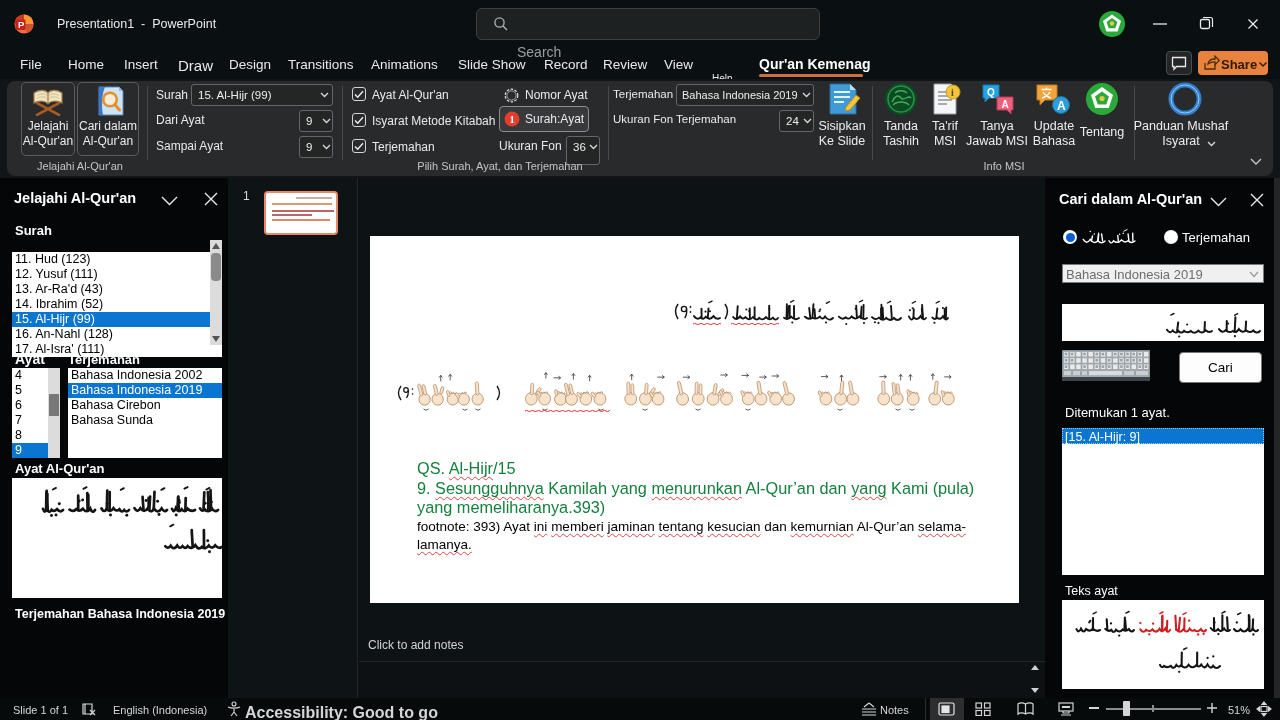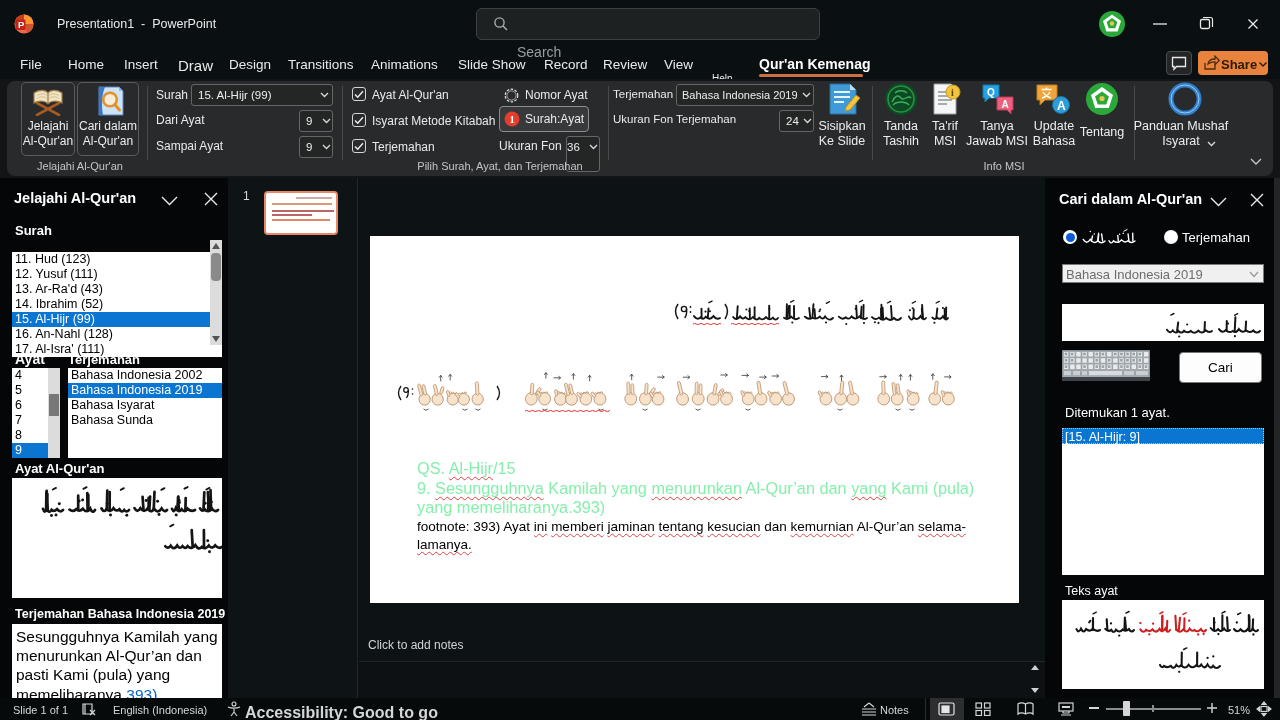--- a/index.html
+++ b/index.html
@@ -139,21 +139,21 @@
       <circle cx="8.5" cy="8.5" r="4.6" stroke-width="0.7"></circle>
   </svg>
   <div class="rlabel" style="left:525px; top:88px">Nomor Ayat</div>
   <div class="abs" style="left:499px; top:106px; width:90px; height:26px; border:1px solid #8b8e90; border-radius:4px; background:#37393a"></div>
   <svg class="abs" style="left:504px; top:111px" width="16" height="16" viewBox="0 0 16 16">
     <circle cx="8" cy="8" r="7.5" fill="#e23e2b"></circle>
     <text x="5.6" y="12" font-size="10.5" font-weight="bold" fill="#fff" font-family="Liberation Serif, serif">1</text>
   </svg>
   <div class="rlabel" style="left:525px; top:112px">Surah:Ayat</div>
   <div class="rlabel" style="left:499px; top:139px">Ukuran Fon</div>
-  <div class="field" style="left:566px; top:136px; width:34px; height:36px; line-height:20px; ">36</div>
+  <div class="field" style="left:566px; top:136px; width:34px; height:29px; line-height:20px; padding-left:6px">36</div>
   <svg class="abs" style="left:589px; top:144px" width="9" height="6" viewBox="0 0 9 6" fill="none" stroke="#d8dadb" stroke-width="1.3">
       <path d="M1 1 L4.5 4.5 L8 1"></path>
     </svg>
   <div class="grplabel" style="left:390px; top:160px; width:220px; text-align:center">Pilih Surah, Ayat, dan Terjemahan</div>
   <div class="vsep" style="left:608px; top:86px; height:74px"></div>
 
   <div class="rlabel" style="left:613px; top:88px; font-size:11.5px">Terjemahan</div>
   <div class="field" style="left:676px; top:84px; width:138px; height:22px; line-height:20px; padding-left:5px; font-size:11px">Bahasa Indonesia 2019</div>
   <svg class="abs" style="left:802px; top:92px" width="9" height="6" viewBox="0 0 9 6" fill="none" stroke="#d8dadb" stroke-width="1.3">
       <path d="M1 1 L4.5 4.5 L8 1"></path>
@@ -478,21 +478,21 @@
       </g>
       <path d="M539.8 13.8 v-6 m0 0 l-1.7 2.2 m1.7 -2.2 l1.7 2.2" stroke="#333" stroke-width="0.8" fill="none"></path>
       <g transform="translate(555.0 39.0) rotate(3)">
         <ellipse cx="0" cy="-6.2" rx="5.9" ry="6.2" fill="#f7e3cb" stroke="#bd9671" stroke-width="0.9"></ellipse>
         <path d="M-4.9 -11.8 q1.2 -3 3 0 q1.2 -3 3 0 q1.2 -3 3 0" fill="none" stroke="#bd9671" stroke-width="0.8"></path>
         <rect x="-7.4" y="-14.3" width="2.6" height="6" rx="1.3" transform="rotate(-25 -5.9 -12.3)" fill="#f7e3cb" stroke="#bd9671" stroke-width="0.8"></rect>
       </g>
       <path d="M551.1 10.9 h7 m0 0 l-2.2 -1.7 m2.2 1.7 l-2.2 1.7" stroke="#333" stroke-width="0.8" fill="none"></path>
       <path d="M132.0 45.0 Q133.5 43.9 135.0 45.0 Q136.5 46.1 138.0 45.0 Q139.5 43.9 141.0 45.0 Q142.5 46.1 144.0 45.0 Q145.5 43.9 147.0 45.0 Q148.5 46.1 150.0 45.0 Q151.5 43.9 153.0 45.0 Q154.5 46.1 156.0 45.0 Q157.5 43.9 159.0 45.0 Q160.5 46.1 162.0 45.0 Q163.5 43.9 165.0 45.0 Q166.5 46.1 168.0 45.0 Q169.5 43.9 171.0 45.0 Q172.5 46.1 174.0 45.0 Q175.5 43.9 177.0 45.0 Q178.5 46.1 180.0 45.0 Q181.5 43.9 183.0 45.0 Q184.5 46.1 186.0 45.0 Q187.5 43.9 189.0 45.0 Q190.5 46.1 192.0 45.0 Q193.5 43.9 195.0 45.0 Q196.5 46.1 198.0 45.0 Q199.5 43.9 201.0 45.0 Q202.5 46.1 204.0 45.0 Q205.5 43.9 207.0 45.0 Q208.5 46.1 210.0 45.0 Q211.5 43.9 213.0 45.0 Q214.5 46.1 216.0 45.0 Q216.5 43.9 217.0 45.0" fill="none" stroke="#e03030" stroke-width="1.0"></path>
     </svg>
-  <div class="abs" style="left:417px; top:459px; width:560px; color:#86efac; font-size:16.3px; line-height:19.6px; font-family:'Liberation Sans',sans-serif;">
+  <div class="abs" style="left:417px; top:459px; width:560px; color:#15803d; font-size:16.3px; line-height:19.6px; font-family:'Liberation Sans',sans-serif;">
     QS. <span class="sq">Al-Hijr</span>/15<br>
     9. <span class="sq">Sesungguhnya</span> Kamilah yang <span class="sq">menurunkan</span> Al-Qur’an dan <span class="sq">yang</span> Kami (pula) yang memeliharanya.393)
   </div>
   <div class="abs" style="left:417px; top:518px; width:562px; color:#000; font-size:13.5px; line-height:18px; font-family:'Liberation Sans',sans-serif;">
     footnote: 393) Ayat <span class="sq">ini</span> <span class="sq">memberi</span> <span class="sq">jaminan</span> <span class="sq">tentang</span> <span class="sq">kesucian</span> dan <span class="sq">kemurnian</span> Al-Qur’an <span class="sq">selama-</span><br><span class="sq">lamanya.</span>
   </div>
 
   <div class="panehdr" style="left:1059px; top:191px;">Cari dalam Al-Qur'an</div>
   <svg class="abs" style="left:1210px; top:197px" width="17" height="10" viewBox="0 0 17 10" fill="none" stroke="#e8eaea" stroke-width="1.4">
       <path d="M1 1 L8.5 8.5 L16 1"></path>
@@ -715,21 +715,21 @@
       <div class="li">7</div>
       <div class="li">8</div>
       <div class="li sel">9</div>
   </div>
   <div class="abs" style="left:48px; top:368px; width:12px; height:90px; background:#dcdcdc;">
     <div class="abs" style="left:1px; top:26px; width:10px; height:22px; background:#777;"></div>
   </div>
   <div class="wbox" style="left:68px; top:368px; width:154px; height:90px;">
     <div class="li">Bahasa Indonesia 2002</div>
     <div class="li sel">Bahasa Indonesia 2019</div>
-    <div class="li">Bahasa Isyarat</div>
+    <div class="li">Bahasa Cirebon</div>
     <div class="li">Bahasa Sunda</div>
   </div>
   <div class="label13" style="left:15px; top:461px;">Ayat Al-Qur'an</div>
   <div class="wbox" id="lp-arab" style="left:12px; top:478px; width:210px; height:120px;"><svg width="210" height="120" viewBox="0 0 210 120">
         <path d="M206.0 32.0 Q202.9 34.9 199.8 30.4 Q196.1 35.7 192.5 31.2 Q190.2 34.4 188.0 30.4" fill="none" stroke="#141414" stroke-width="2.7" stroke-linecap="round"></path>
         <path d="M196.1 32.0 L196.7 19.0" stroke="#141414" stroke-width="2.7" fill="none" stroke-linecap="round"></path>
         <path d="M199.1 32.0 L198.5 12.2" stroke="#141414" stroke-width="2.7" fill="none" stroke-linecap="round"></path>
         <path d="M191.5 32.0 L192.3 14.3" stroke="#141414" stroke-width="2.7" fill="none" stroke-linecap="round"></path>
         <path d="M196.9 32.0 L195.9 14.0" stroke="#141414" stroke-width="2.7" fill="none" stroke-linecap="round"></path>
         <circle cx="199.3" cy="23.9" r="1.49" fill="#141414"></circle>
@@ -775,21 +775,20 @@
         <circle cx="44.0" cy="36.9" r="1.49" fill="#141414"></circle>
         <path d="M40.8 11.5 l3.2 -1.6" stroke="#141414" stroke-width="1.89" fill="none" stroke-linecap="round"></path>
         <path d="M210.0 69.0 Q206.6 71.2 203.2 67.4 Q200.0 71.8 196.8 67.5 Q193.4 72.1 189.9 68.9 Q186.7 72.7 183.4 67.2 Q179.5 72.1 175.7 68.1 Q173.1 71.5 170.4 68.2 Q167.8 71.6 165.2 67.5 Q162.0 72.8 158.7 67.7 Q156.1 71.3 153.4 68.3" fill="none" stroke="#141414" stroke-width="2.7" stroke-linecap="round"></path>
         <path d="M192.0 69.0 L191.9 52.2" stroke="#141414" stroke-width="2.7" fill="none" stroke-linecap="round"></path>
         <path d="M180.7 69.0 L179.7 52.1" stroke="#141414" stroke-width="2.7" fill="none" stroke-linecap="round"></path>
         <circle cx="195.7" cy="62.7" r="1.49" fill="#141414"></circle>
         <circle cx="197.5" cy="73.7" r="1.49" fill="#141414"></circle>
         <path d="M158.2 48.3 l3.2 -1.6" stroke="#141414" stroke-width="1.89" fill="none" stroke-linecap="round"></path>
       </svg></div>
   <div class="label13" style="left:15px; top:607px; font-size:12.5px">Terjemahan Bahasa Indonesia 2019</div>
-  <div class="wbox" style="left:12px; top:624px; width:210px; height:74px; font-size:15.5px; line-height:19.2px; color:#000; padding:3px 4px;">Sesungguhnya Kamilah yang menurunkan Al-Qur’an dan pasti Kami (pula) yang memeliharanya.<span style="color:#0563c1">393)</span></div>
 
   <div class="abs" style="left:243px; top:189px; color:#d8dadb; font-size:12px;">1</div>
   <div class="abs" style="left:264px; top:191px; width:74px; height:44px; background:#fff; border:2px solid #e8876a; border-radius:4px;">
     <div style="position:absolute; left:30px; top:4px; width:36px; height:2px; background:#caa"></div>
     <div style="position:absolute; left:6px; top:10px; width:60px; height:2px; background:#d97"></div>
     <div style="position:absolute; left:6px; top:17px; width:62px; height:1.5px; background:#b66"></div>
     <div style="position:absolute; left:6px; top:21px; width:40px; height:1.5px; background:#b66"></div>
     <div style="position:absolute; left:6px; top:26px; width:58px; height:1.5px; background:#d86"></div>
   </div>
 

